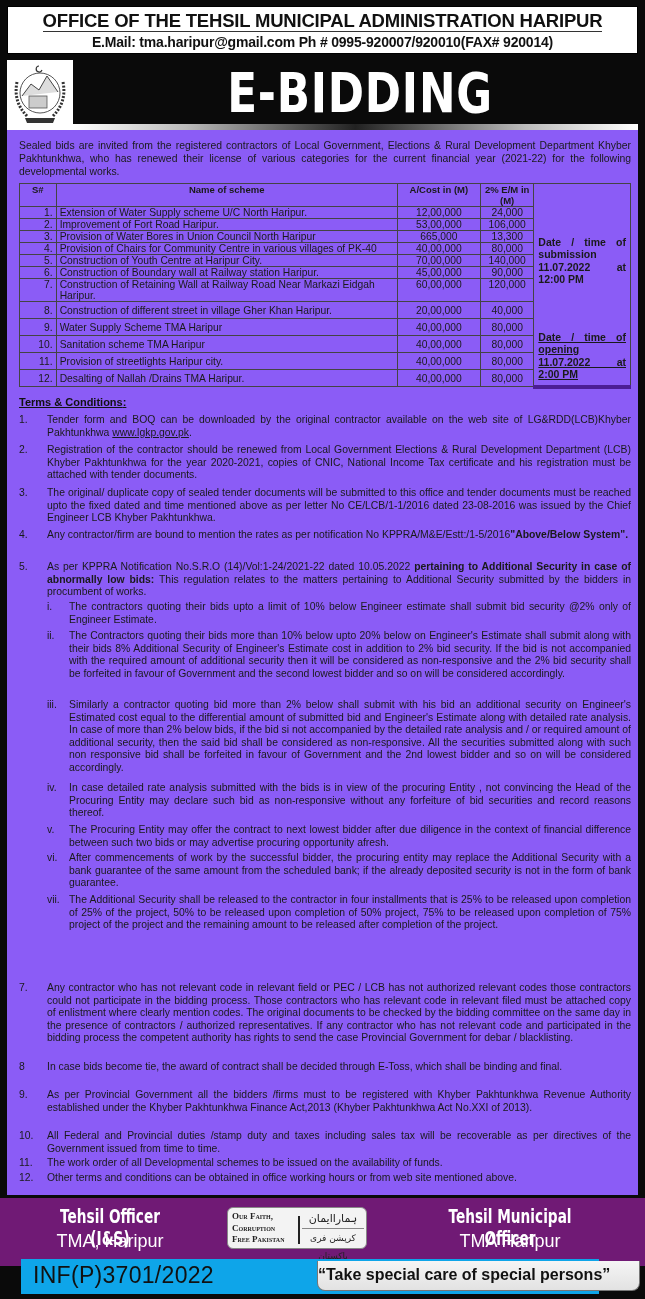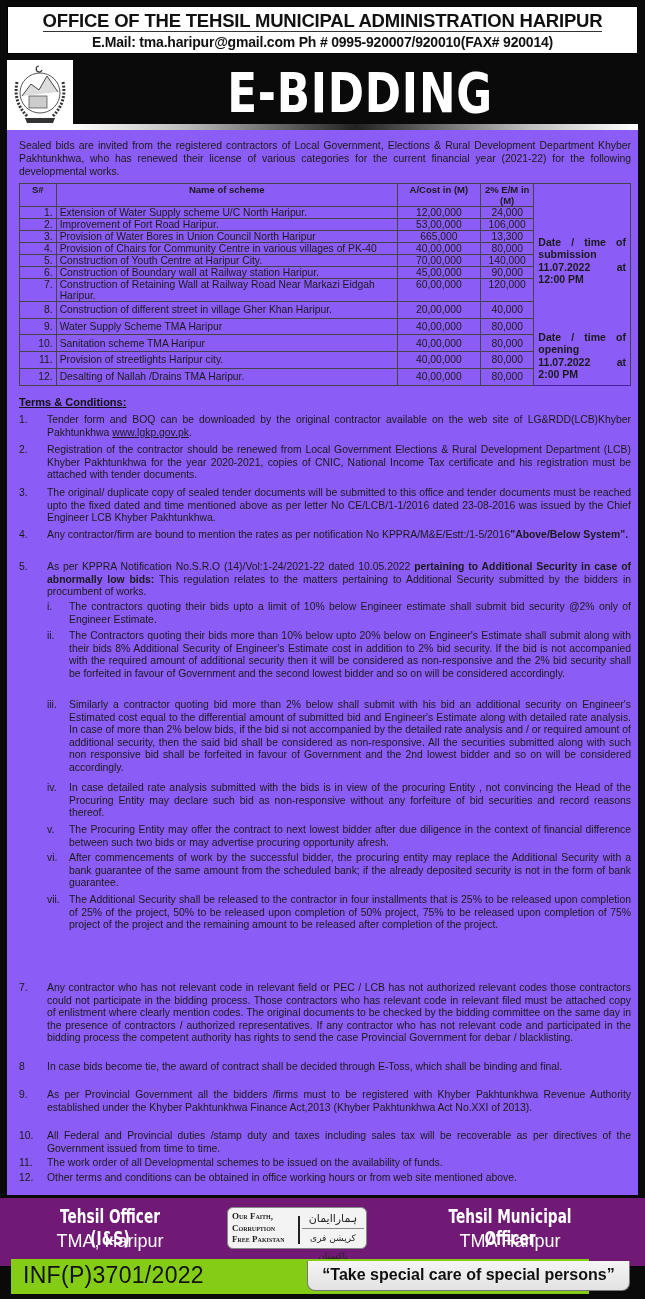--- a/index.html
+++ b/index.html
@@ -28,21 +28,21 @@
 
     
     .tbl { position: absolute; left: 12px; top: 53px; width: 612px; border-collapse: collapse; font-size: 10.3px; color: #1a1a1a; }
     .tbl td, .tbl th { border: 1px solid #444; padding: 0 3px; height: 11.5px; line-height: 11px; }
     .tbl th { font-weight: bold; font-size: 9.5px; text-align: center; vertical-align: top; }
     .tbl .sn { width: 33px; text-align: right; }
     .tbl .name { width: 307px; text-align: left; }
     .tbl .cost { width: 75px; text-align: center; }
     .tbl .em { width: 48px; text-align: center; }
     .tbl .dt { width: 87px; font-weight: bold; font-size: 10.5px; vertical-align: top; padding: 4px 4px; line-height: 12.5px; border-top: 1px solid #444; border-bottom: none; }
-    .tbl .dt.second { border-top: none; border-bottom: 1px solid #4c1d95; vertical-align: top; }
+    .tbl .dt.second { border-top: none; border-bottom: 4px solid #4c1d95; vertical-align: top; text-decoration: underline; }
     .dt-inner { display: block; text-align: justify; margin-top: 25px; }
 
     
     .terms-head { position: absolute; left: 12px; top: 266px; font-weight: bold; font-size: 11px; text-decoration: underline; }
     .terms-head .colon { text-decoration: none; }
     .term { position: absolute; left: 12px; width: 612px; font-size: 10.4px; line-height: 12.6px; color: #1a1a1a; }
     .term .num { position: absolute; left: 0; top: 0; width: 20px; }
     .term .txt { margin-left: 28px; text-align: justify; }
     .sub { position: absolute; left: 40px; width: 584px; font-size: 10.4px; line-height: 12.6px; color: #1a1a1a; }
     .sub .num { position: absolute; left: 0; top: 0; width: 20px; }
@@ -56,23 +56,23 @@
     .sig-left-sub { position: absolute; left: 20px; top: 33px; width: 180px; text-align: center; color: #fff; font-size: 18px; }
     .sig-right-title { position: absolute; left: 390px; top: 7px; width: 240px; text-align: center; color: #fff; font-family: "DejaVu Sans", sans-serif; font-weight: bold; font-size: 19px; transform: scaleX(0.72); transform-origin: center; }
     .sig-right-sub { position: absolute; left: 400px; top: 33px; width: 220px; text-align: center; color: #fff; font-size: 18px; }
 
     .faith-box { position: absolute; left: 227px; top: 9px; width: 140px; height: 42px; background: #f3f3f3; border: 1.5px solid #888; border-radius: 6px; }
     .faith-en { position: absolute; left: 4px; top: 3px; width: 66px; font-family: "Liberation Serif", serif; font-weight: bold; font-size: 9px; line-height: 11.5px; color: #222; font-variant: small-caps; }
     .faith-sep { position: absolute; left: 70px; top: 8px; width: 2px; height: 28px; background: #222; }
     .faith-ur { position: absolute; left: 74px; top: 2px; width: 62px; font-size: 11px; line-height: 18px; color: #222; text-align: center; direction: rtl; font-family: "DejaVu Sans", sans-serif; }
     .faith-ur .l1 { border-bottom: 1px solid #888; display: block; }
 
-    .bottom-strip { position: absolute; left: 11px; top: 1259px; width: 578px; height: 35px; background: #84cc16; }
+    .bottom-strip { position: absolute; left: 21px; top: 1259px; width: 578px; height: 35px; background: #0ea5e9; }
     .inf-no { position: absolute; left: 12px; top: 3px; font-size: 23px; color: #111; letter-spacing: 0.3px; }
-    .quote-box { position: absolute; left: 296px; top: 2px; width: 323px; height: 30px; border: 1.5px solid #777; border-top: none; border-radius: 0 0 8px 8px; background: linear-gradient(to bottom, #f5f5f5, #e2e2e2); text-align: center; font-size: 16px; line-height: 28px; color: #111; font-weight: bold; }
+    .quote-box { position: absolute; left: 296px; top: 2px; width: 323px; height: 30px; border: 1.5px solid #777; border-top: none; border-radius: 0 0 8px 8px; background: linear-gradient(to bottom, #f5f5f5, #e2e2e2); font-size: 16px; line-height: 28px; color: #111; font-weight: bold; }
   </style>
 </head>
 <body>
 
 <div class="page">
 
   <div class="office-box">
     <div class="office-title"><span>OFFICE OF THE TEHSIL  MUNICIPAL ADMINISTRATION HARIPUR</span></div>
     <div class="office-contact">E.Mail:  tma.haripur@gmail.com Ph # 0995-920007/920010(FAX# 920014)</div>
   </div>

